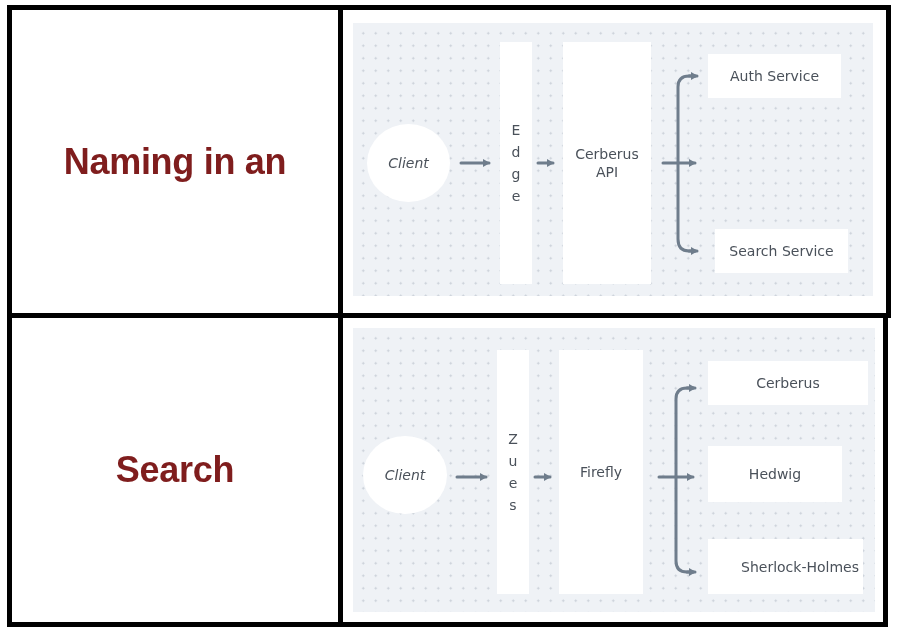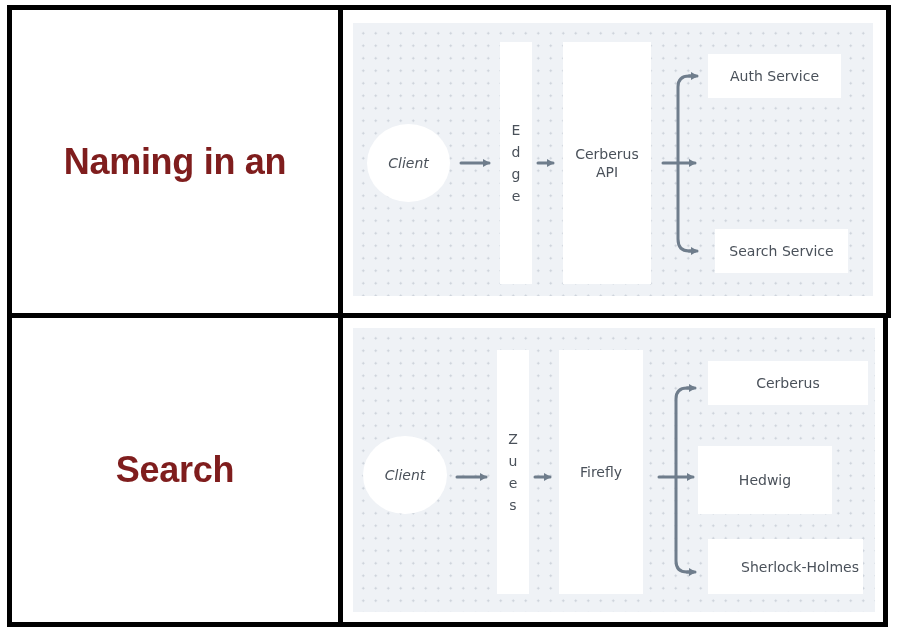--- a/index.html
+++ b/index.html
@@ -105,21 +105,21 @@
       <span>s</span>
     </div>
 
     <div class="node" style="left:206px; top:22px; width:84px; height:244px;align-items:center;">
       <span>Firefly</span>
     </div>
 
     <div class="node" style="left:355px; top:33px; width:160px; height:44px;">
       <span>Cerberus</span>
     </div>
-    <div class="node" style="left:345px; top:118px; width:134px; height:68px;">
+    <div class="node" style="left:355px; top:118px; width:134px; height:56px;">
       <span>Hedwig</span>
     </div>
     <div class="node" style="left:355px; top:211px; width:155px; height:55px;padding-left:29px;">
       <span>Sherlock-Holmes</span>
     </div>
 
     <svg class="arrows" width="522" height="284">
       <defs>
         <marker id="ah2" markerWidth="8" markerHeight="8" refX="6" refY="4" orient="auto" markerUnits="userSpaceOnUse">
           <path d="M0,0 L7,4 L0,8 Z" fill="#6f7d8c"></path>

